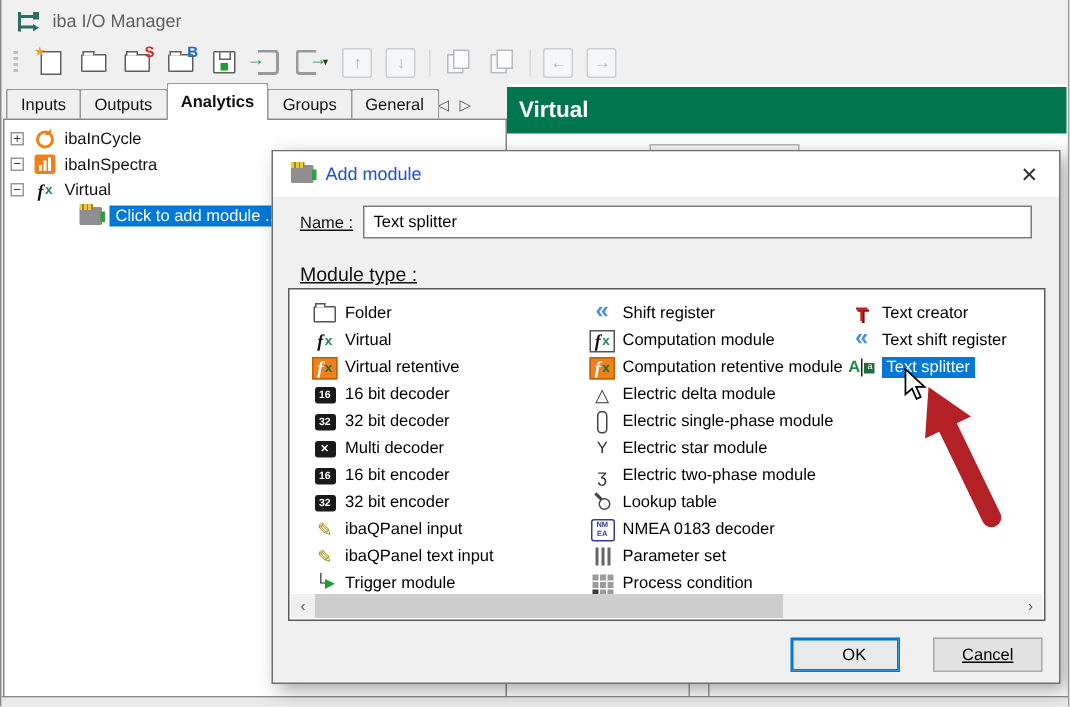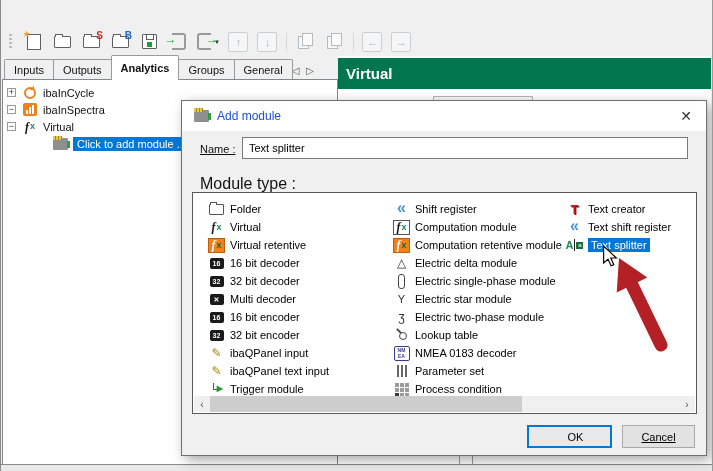--- a/index.html
+++ b/index.html
@@ -60,34 +60,34 @@
   .below{position:absolute;left:0;right:0;top:465px;bottom:0;background:#e9e9e9;z-index:6;}
   
   .dialog{position:absolute;left:180px;top:100px;width:526px;height:356px;background:#f0f0f0;
           border:1px solid #707070;box-shadow:4px 4px 12px rgba(0,0,0,.35);box-sizing:border-box;z-index:10;}
   .dtitle{height:30px;background:#fff;display:flex;align-items:center;padding:0 10px 0 12px;}
   .dtitle .ttl{font-size:12px;color:#1d4ed8;margin-left:8px;}
   .dclose{margin-left:auto;font-size:14px;color:#333;padding:0 4px;}
   .nlabel{position:absolute;left:18px;top:42px;font-size:11px;color:#111;text-decoration:underline;}
   .ninput{position:absolute;left:60px;top:36px;width:446px;height:22px;border:1px solid #7a7a7a;background:#fff;
           font-size:11px;font-family:"Liberation Sans",sans-serif;padding:0 6px;box-sizing:border-box;}
-  .mtlabel{position:absolute;left:18px;top:74px;font-size:16px;color:#111;}
+  .mtlabel{position:absolute;left:18px;top:74px;font-size:13px;color:#111;text-decoration:underline;}
   .listbox{position:absolute;left:10px;top:91px;width:505px;height:222px;border:1px solid #5a5a5a;background:#fff;
            box-sizing:border-box;display:flex;padding:7px 0 0 14px;overflow:hidden;}
   .mcol{display:flex;flex-direction:column;flex:none;}
   .mcol1{width:185px}.mcol2{width:173px}.mcol3{width:118px}
   .mrow{height:18px;display:flex;align-items:center;font-size:11px;color:#000;white-space:nowrap;}
   .mic{width:19px;display:flex;justify-content:center;align-items:center;margin-right:4px;flex:none;}
   .mlabel.selected{background:#0078d7;color:#fff;padding:1px 3px;}
   .hscroll{position:absolute;left:1px;right:1px;bottom:1px;height:16px;background:#f0f0f0;display:flex;align-items:center;}
   .harrow{width:16px;height:16px;display:flex;align-items:center;justify-content:center;font-size:10px;color:#555;flex:none;}
   .hthumb{height:16px;width:312px;background:#cdcdcd;flex:none;}
   .hfill{flex:1;}
   .btn{position:absolute;height:23px;display:flex;align-items:center;justify-content:center;font-size:11px;color:#000;box-sizing:border-box;}
-  .okbtn{left:345px;top:324px;width:85px;background:#e7e9eb;border:1px solid #0078d7;box-shadow:inset 0 0 0 1px #0078d7;padding-left:12px;}
+  .okbtn{left:345px;top:324px;width:73px;background:#e7e9eb;border:1px solid #0078d7;box-shadow:inset 0 0 0 1px #0078d7;padding-left:12px;}
   .cancelbtn{left:440px;top:324px;width:73px;background:#e2e2e2;border:1px solid #a9a9a9;text-decoration:underline;}
   
   .ic{display:inline-flex;align-items:center;justify-content:center;line-height:1;}
   .i-folder{width:13px;height:9px;border:1px solid #555;background:#fff;border-radius:1px;position:relative;}
   .i-folder::before{content:"";position:absolute;top:-3px;left:0;width:5px;height:2px;border:1px solid #555;border-bottom:none;background:#fff;}
   .i-fx i,.i-fx-box i,.i-fx-retentive i{font-family:"Liberation Serif",serif;font-style:italic;font-weight:bold;font-size:12px;color:#111;}
   .i-fx b,.i-fx-box b,.i-fx-retentive b{font-size:9px;color:#1c8a4e;font-weight:bold;margin-left:1px;}
   .i-fx-box{border:1px solid #555;background:#fff;padding:0 2px;height:13px;}
   .i-fx-retentive{background:#f08019;border:1px solid #c05f08;padding:0 2px;height:13px;}
   .i-fx-retentive i{color:#fff;}.i-fx-retentive b{color:#0f6f3a;}
@@ -125,20 +125,28 @@
       background:repeating-linear-gradient(90deg,#e8c84a 0 2px,#a8841c 2px 3px);}
   .i-module::after{content:"";position:absolute;right:-2px;top:3px;width:3px;height:7px;background:#2f9e41;}
   
   .annot{position:absolute;z-index:20;pointer-events:none;}
 </style>
 </head>
 <body>
 
 <div class="win">
 
+  <div class="titlebar">
+    <svg width="17" height="15" viewBox="0 0 17 15">
+      <path d="M3 1 v13 M3 4 h9 M3 11 h9" stroke="#2e6e60" stroke-width="2" fill="none"></path>
+      <path d="M12 1 h4 v5 h-4 z" fill="#2e6e60"></path>
+      <path d="M12 9 l4 2.5 l-4 2.5 z" fill="#2e6e60"></path>
+    </svg>
+    <span class="apptitle">iba I/O Manager</span>
+  </div>
 
   <div class="toolbar">
     <span class="grip"></span>
   <span class="tbtn">
         <span class="t-new-file"></span>
       </span>
       <span class="tbtn">
         <span class="fol"></span>
       </span>
       <span class="tbtn">

